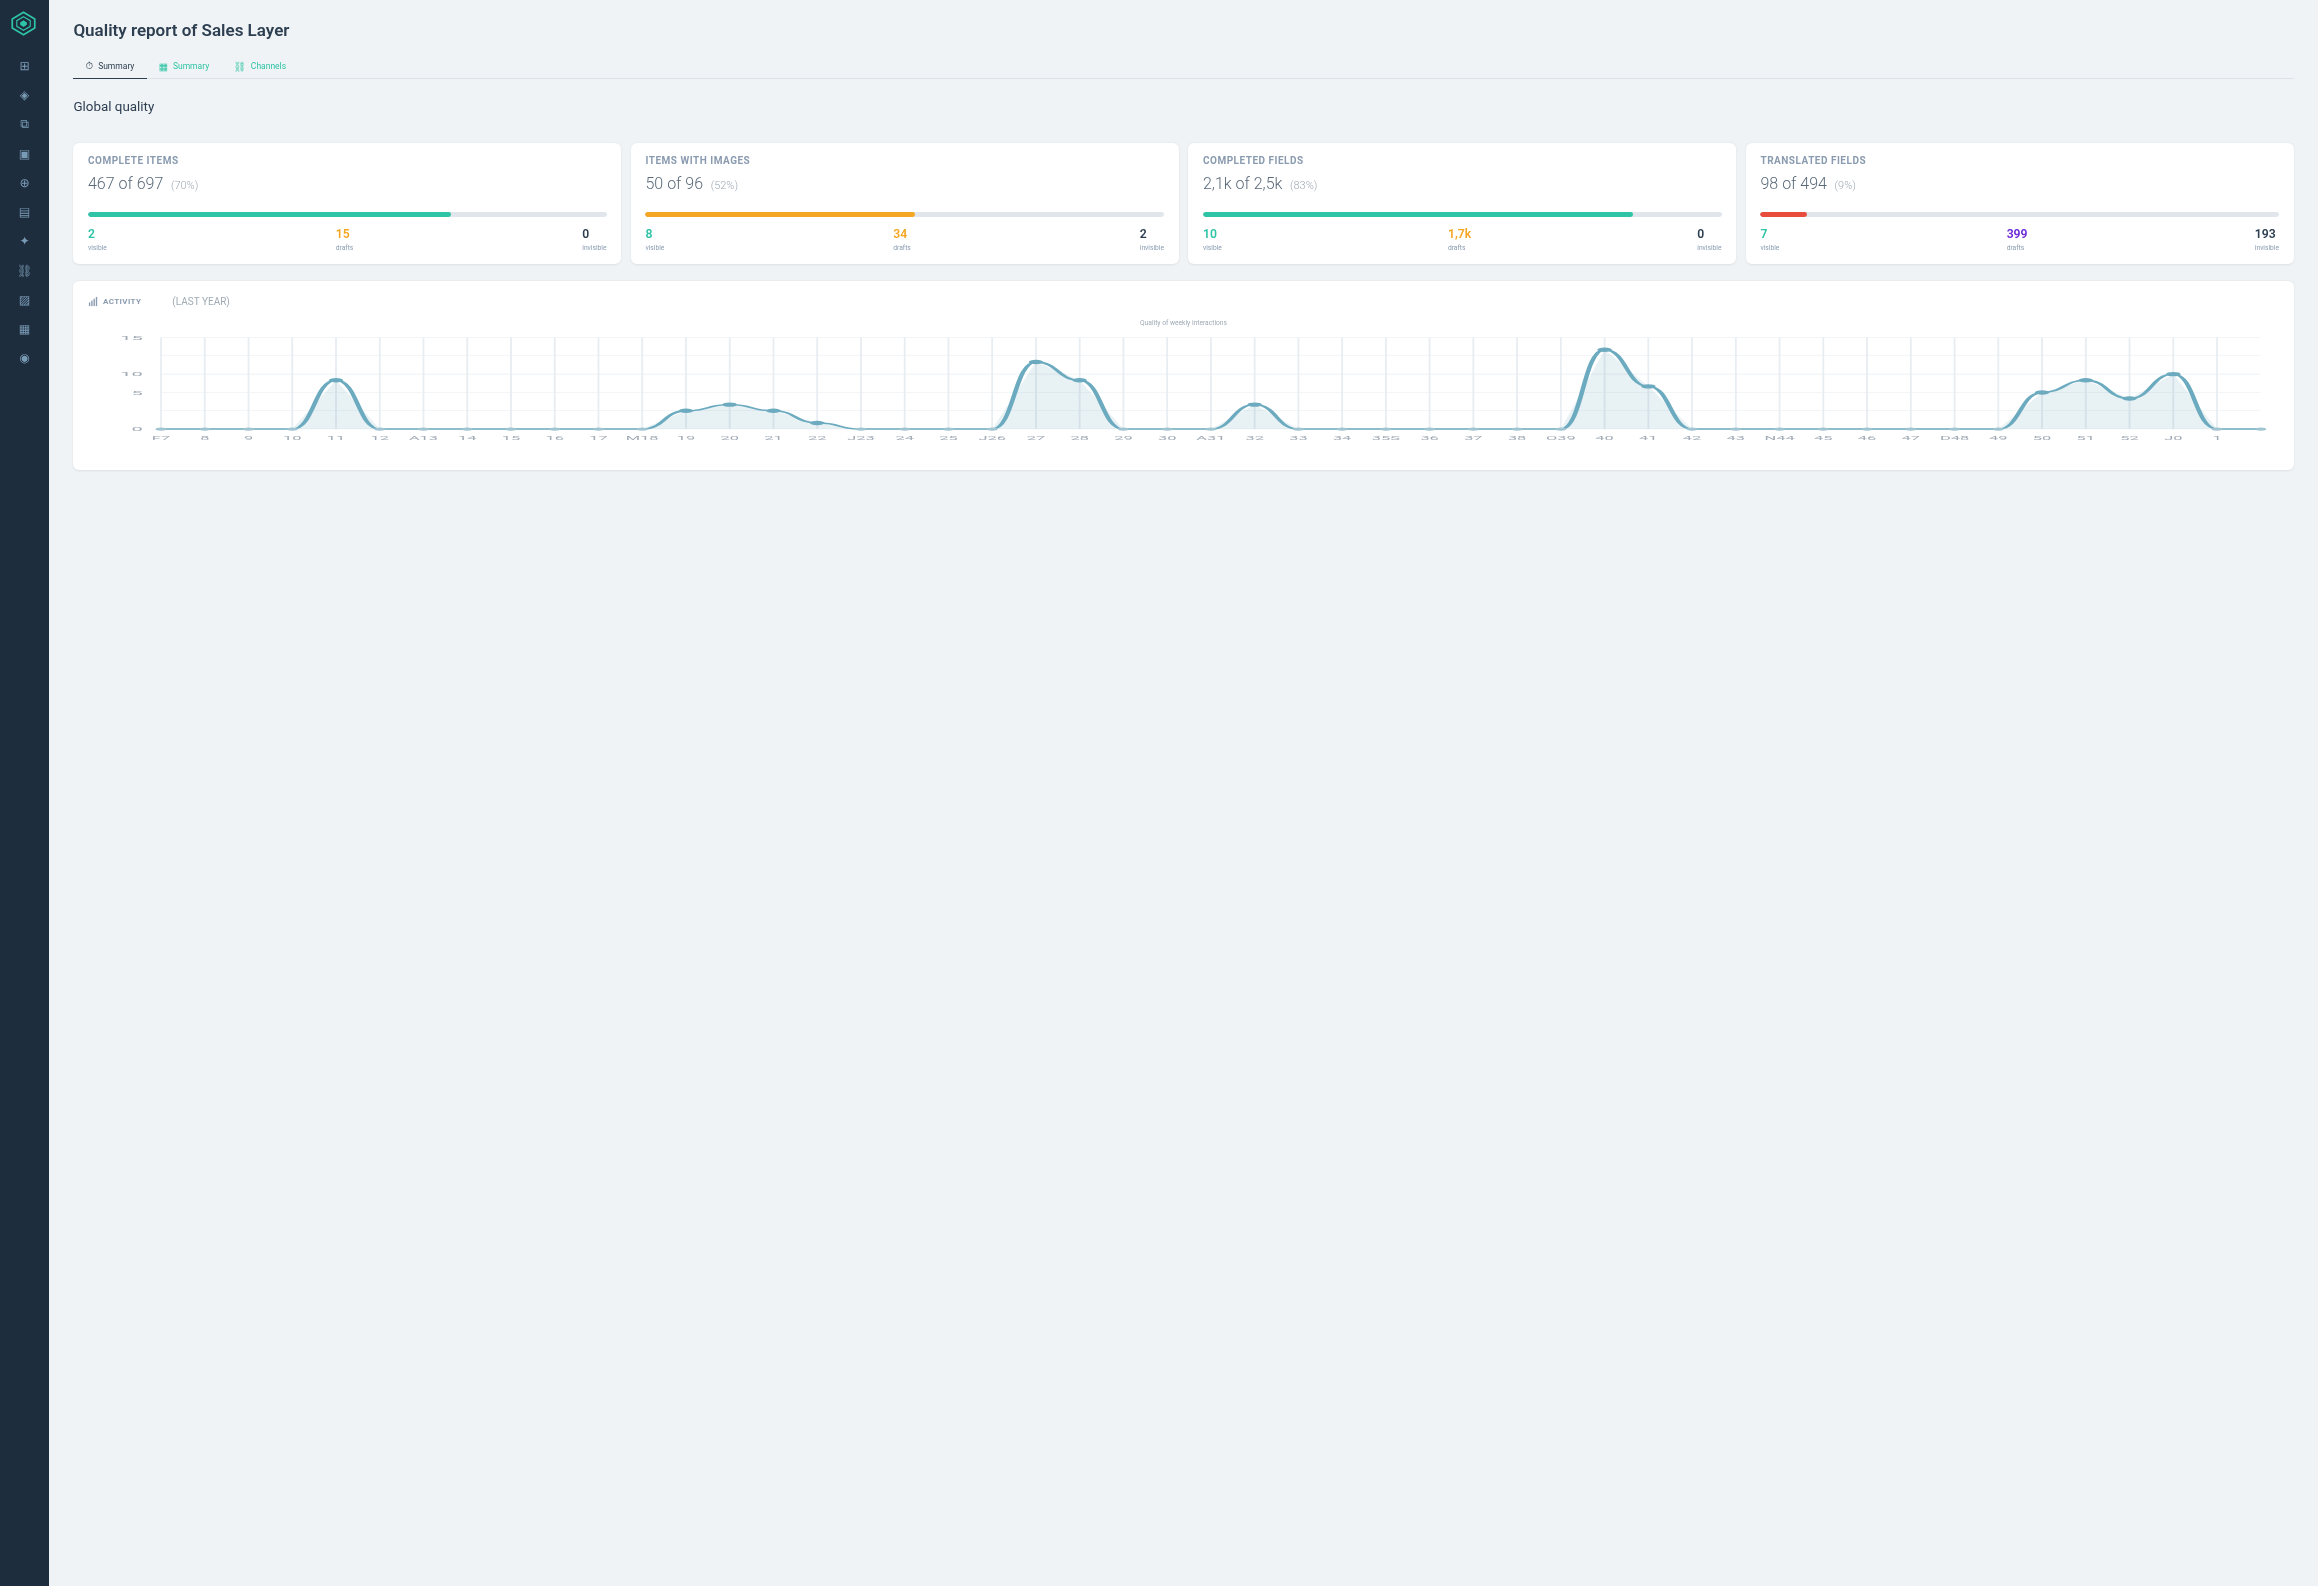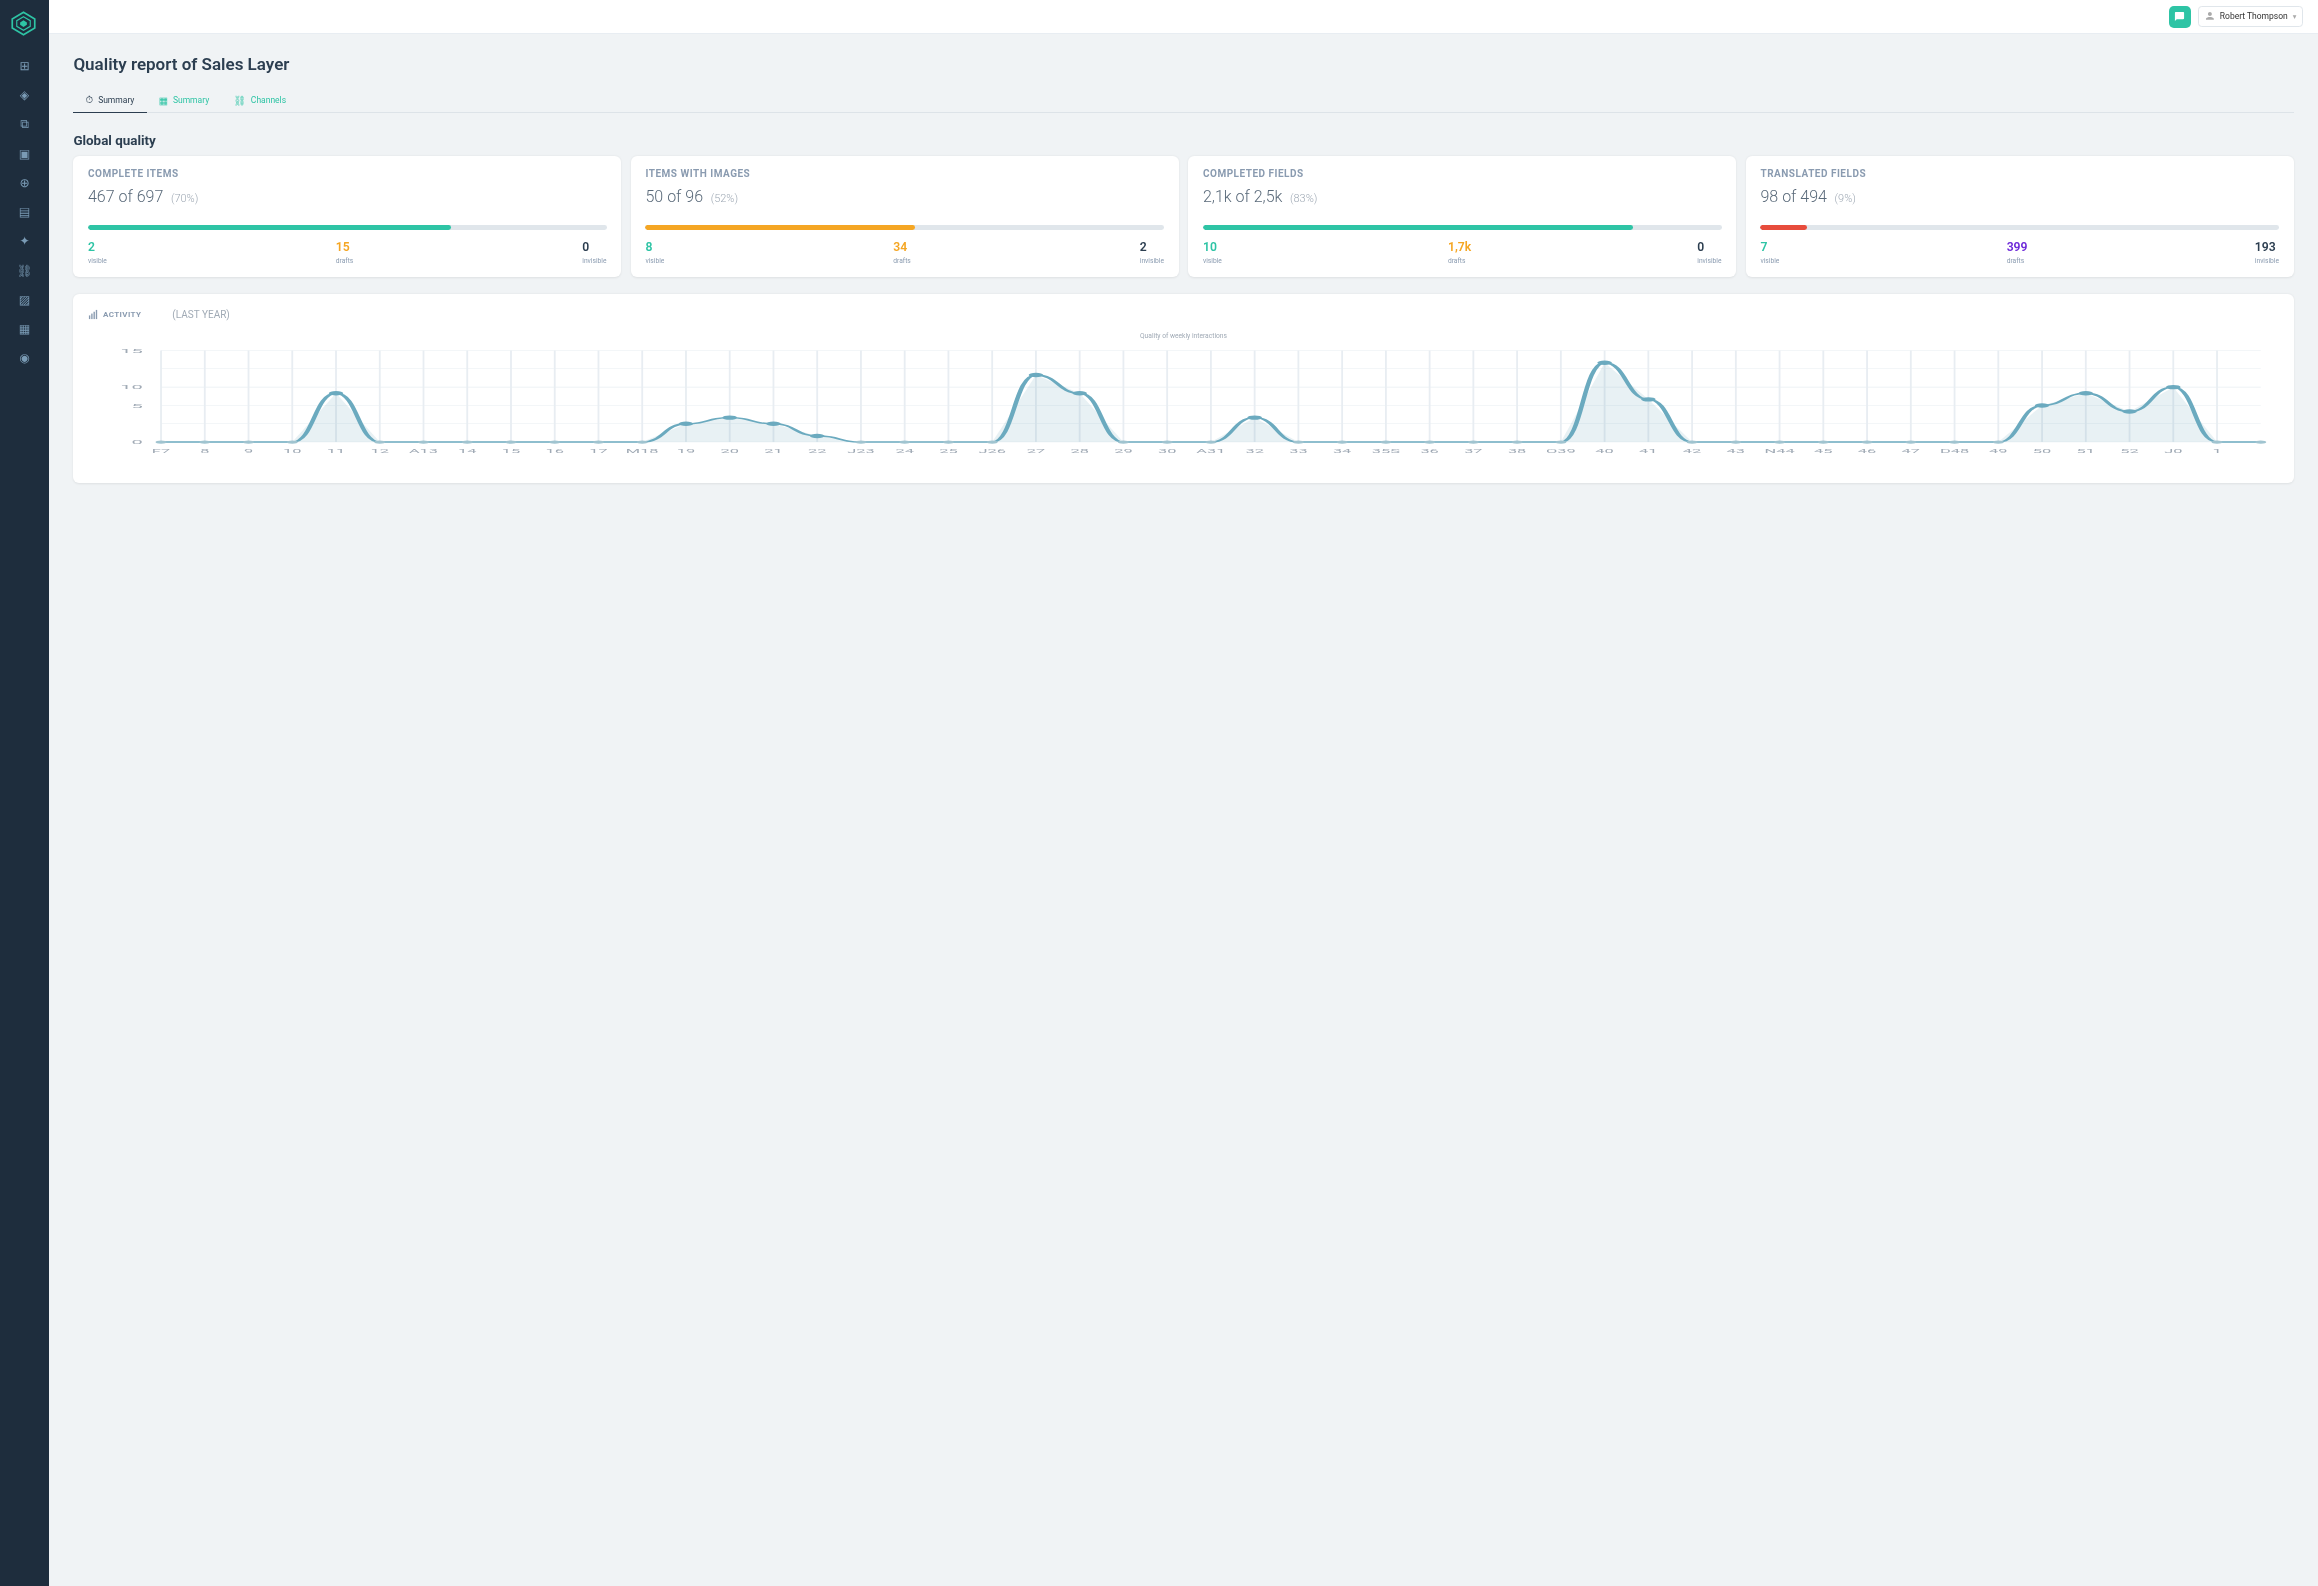--- a/index.html
+++ b/index.html
@@ -120,23 +120,23 @@
       margin-bottom: -1.2px;
     }
     .tab.active {
       color: #2c3e50;
       border-bottom: 1.2px solid #2c3e50;
     }
     .tab-icon { font-size: 9.8px; }
 
     .section-title {
       font-size: 13.4px;
-      font-weight: 700;
+      font-weight: 400;
       color: #2c3e50;
-      margin-bottom: 8px;
+      margin-bottom: 29px;
     }
 
     
     .quality-cards {
       display: grid;
       grid-template-columns: repeat(4, 1fr);
       gap: 9.8px;
       margin-bottom: 17px;
     }
     .quality-card {
@@ -254,36 +254,20 @@
   <div class="sidebar-icon">▤</div>
   <div class="sidebar-icon">✦</div>
   <div class="sidebar-icon">⛓</div>
   <div class="sidebar-icon">▨</div>
   <div class="sidebar-icon">▦</div>
   <div class="sidebar-icon">◉</div>
 </div>
 
 <div class="main">
 
-  <div class="header">
-    <div class="header-chat-btn">
-      <svg width="11" height="11" viewBox="0 0 24 24" fill="white">
-          <path d="M20 2H4c-1.1 0-2 .9-2 2v18l4-4h14c1.1 0 2-.9 2-2V4c0-1.1-.9-2-2-2z"></path>
-        </svg>
-    </div>
-    <div class="header-user">
-      <span class="header-user-icon">
-        <svg width="9.8" height="9.8" viewBox="0 0 24 24" fill="#aaa">
-            <path d="M12 12c2.7 0 4.8-2.1 4.8-4.8S14.7 2.4 12 2.4 7.2 4.5 7.2 7.2 9.3 12 12 12zm0 2.4c-3.2 0-9.6 1.6-9.6 4.8v2.4h19.2v-2.4c0-3.2-6.4-4.8-9.6-4.8z"></path>
-          </svg>
-      </span>
-      <span class="header-user-name">Robert Thompson</span>
-      <span class="header-chevron">▾</span>
-    </div>
-  </div>
 
   <div class="content">
     <h1 class="page-title">Quality report of Sales Layer</h1>
 
     <div class="tabs">
       <div class="tab active">
         <span class="tab-icon">⏱</span>
         <span>Summary</span>
       </div>
       <div class="tab">

